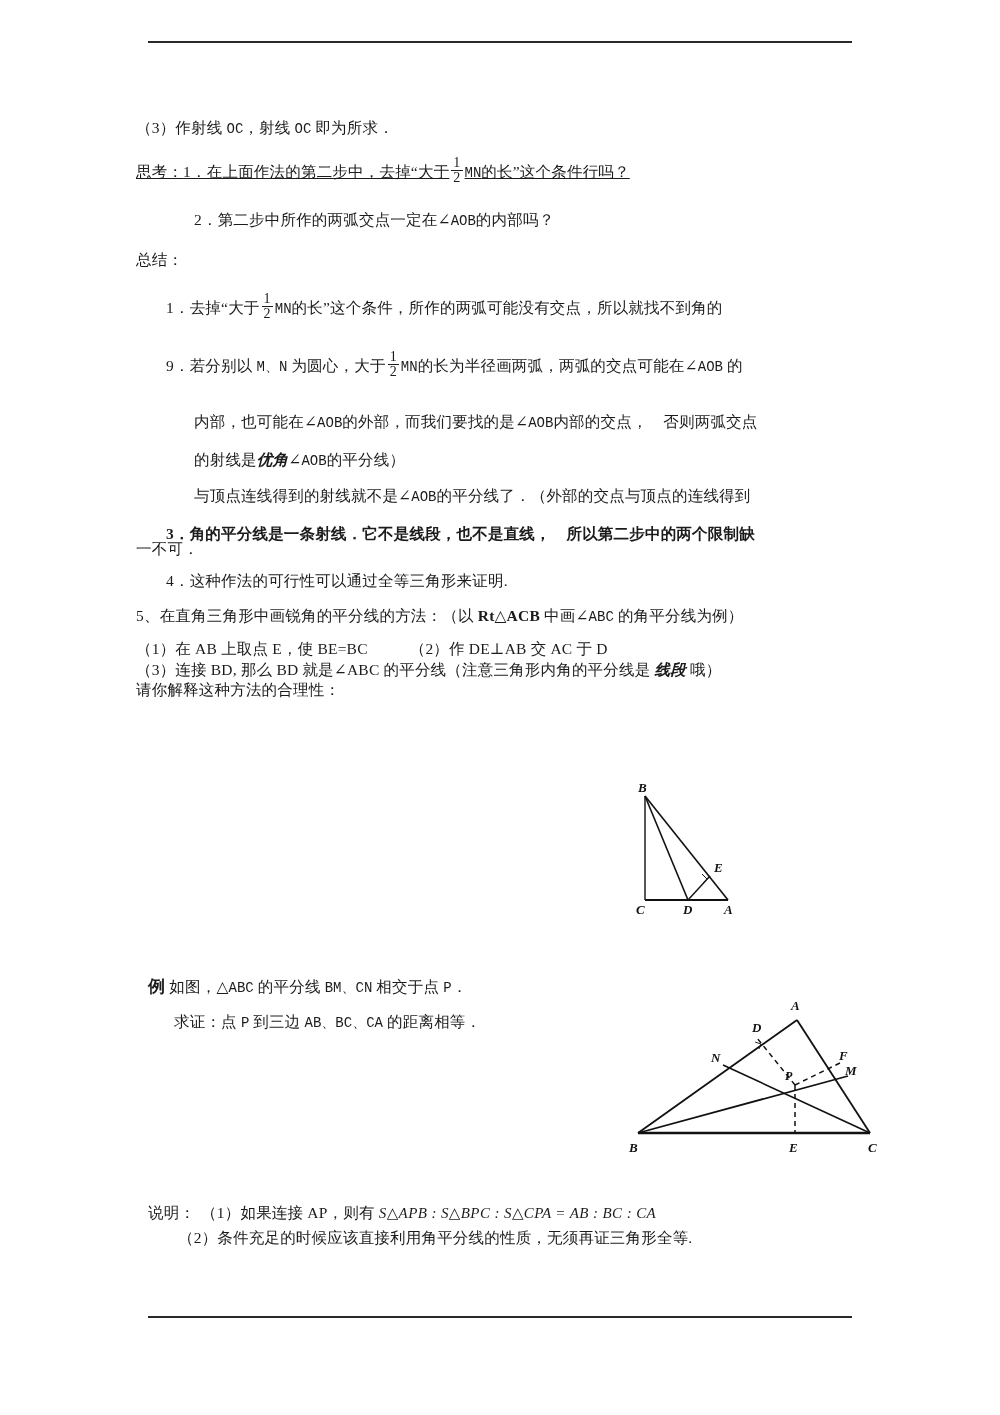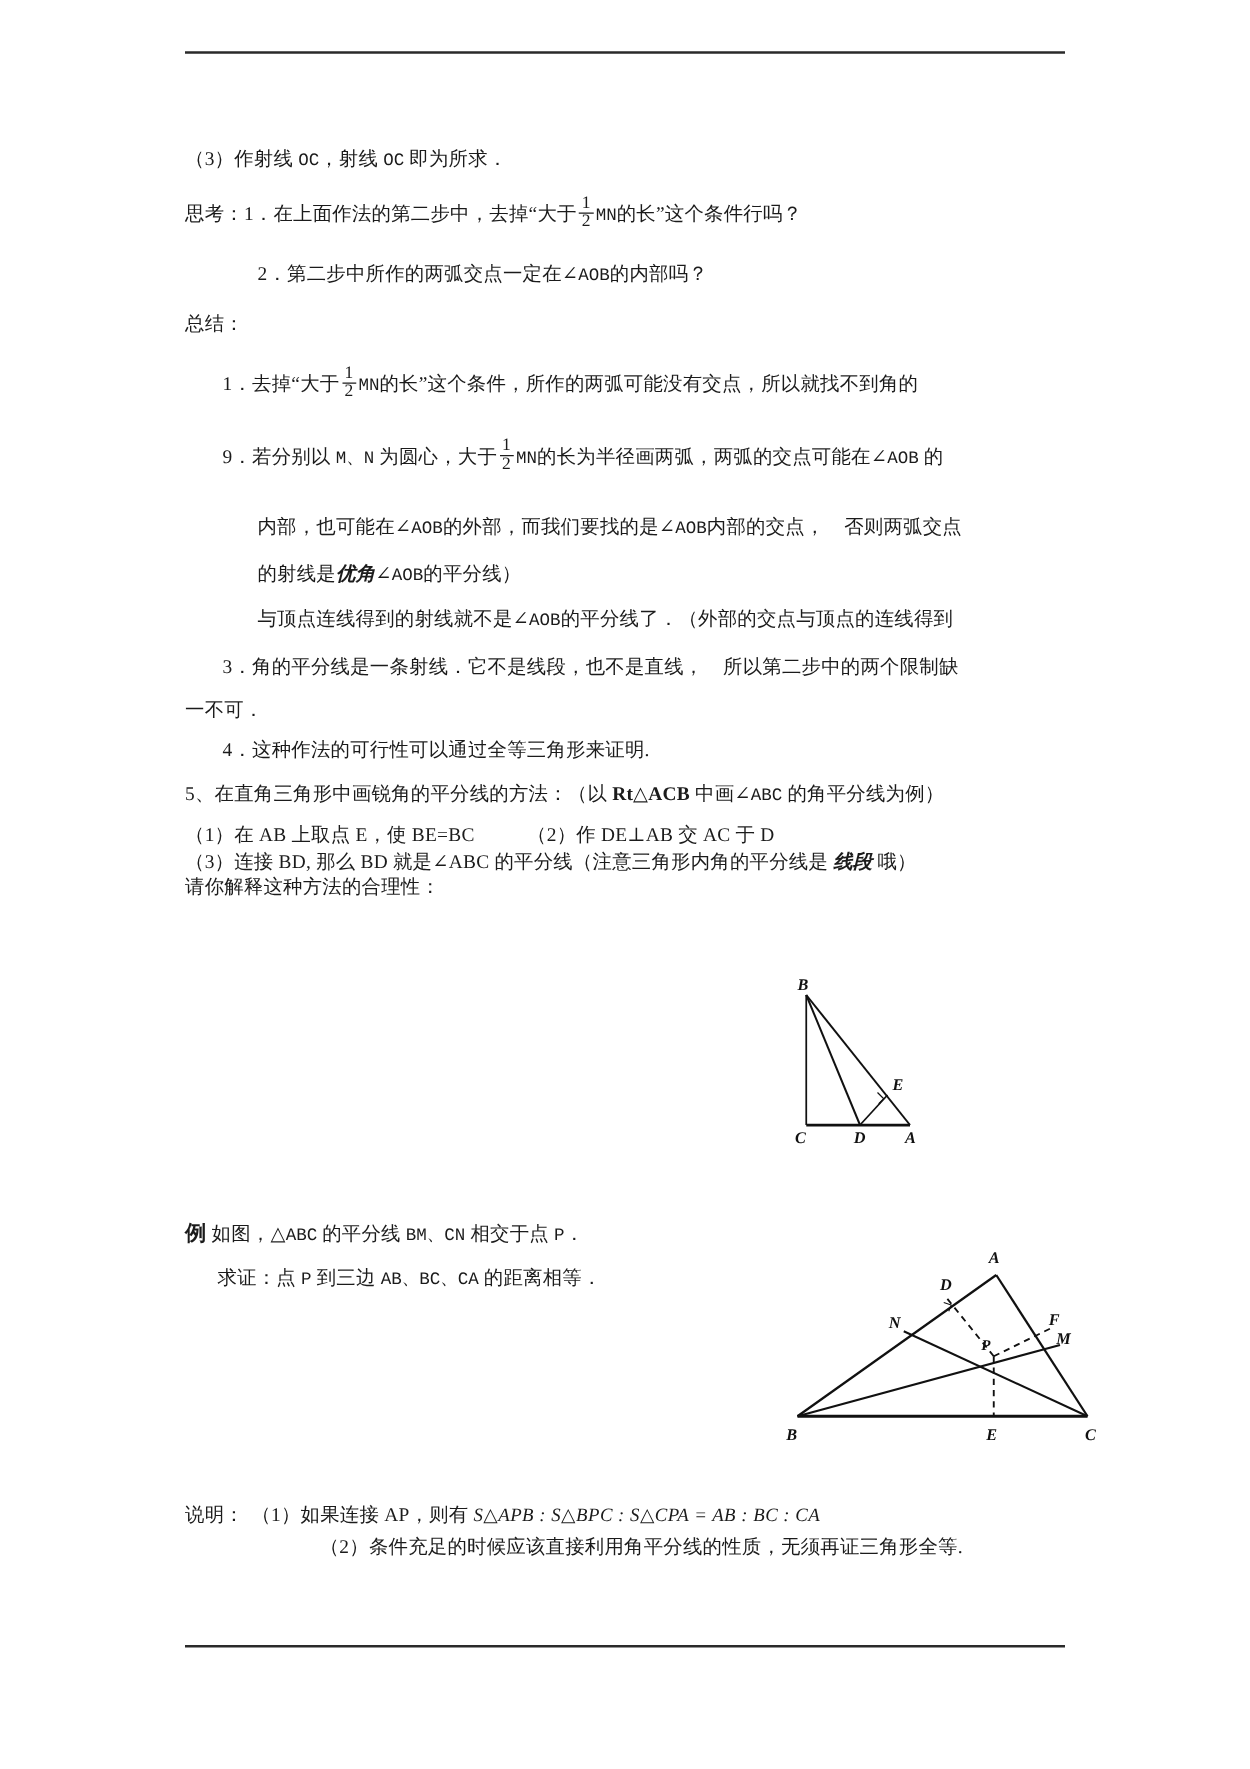--- a/index.html
+++ b/index.html
@@ -24,21 +24,21 @@
     left: 148px;
     width: 704px;
     height: 2px;
     background: #2a2a2a;
   }
   .rule.header { top: 41px; }
   .rule.footer { top: 1316px; }
 
   .body-area {
     position: absolute;
-    left: 148px;
+    left: 136px;
     top: 120px;
     width: 716px;
   }
 
   .line {
     font-size: 15.5px;
     line-height: 1.0;
     color: #1b1b1b;
     white-space: nowrap;
     letter-spacing: 0.2px;
@@ -111,21 +111,21 @@
 
   <div class="rule header"></div>
   <div class="rule footer"></div>
 
   <div class="body-area">
 
     <div class="line para" style="margin-bottom:22px;">
       <span>（3）作射线 </span><span class="lat">OC</span><span>，射线 </span><span class="lat">OC</span><span> 即为所求．</span>
     </div>
 
-    <div class="line tall-row" style="margin-bottom:8px;">
+    <div class="line tall-row" style="margin-bottom:8px;text-decoration:underline;">
       <span>思考：</span><span>1．在上面作法的第二步中，去掉“大于</span><span class="frac"><span class="num">1</span><span class="den">2</span></span><span class="lat">MN</span><span>的长”这个条件行吗？</span>
     </div>
 
     <div class="line indent3" style="margin-bottom:24px;">
       <span>2．第二步中所作的两弧交点一定在∠</span><span class="lat">AOB</span><span>的内部吗？</span>
     </div>
 
     <div class="line" style="margin-bottom:26px;">
       <span>总结：</span>
     </div>
@@ -143,21 +143,21 @@
     </div>
 
     <div class="line indent3" style="margin-bottom:20px;">
       <span>的射线是</span><span class="ital">优角</span><span>∠</span><span class="lat">AOB</span><span>的平分线）</span>
     </div>
 
     <div class="line indent3" style="margin-bottom:22px;">
       <span>与顶点连线得到的射线就不是∠</span><span class="lat">AOB</span><span>的平分线了．（外部的交点与顶点的连线得到</span>
     </div>
 
-    <div class="line indent2" style="margin-bottom:20px;">
+    <div class="line indent2" style="font-weight:bold;">
       <span>3．角的平分线是一条射线．它不是线段，也不是直线，　所以第二步中的两个限制缺</span>
     </div>
     <div class="line" style="margin-bottom:16px;">
       <span>一不可．</span>
     </div>
 
     <div class="line indent2" style="margin-bottom:20px;">
       <span>4．这种作法的可行性可以通过全等三角形来证明.</span>
     </div>
 
@@ -185,21 +185,21 @@
     </div>
     <div class="line" style="padding-left:26px;">
       <span>求证：点 </span><span class="lat">P</span><span> 到三边 </span><span class="lat">AB、BC、CA</span><span> 的距离相等．</span>
     </div>
   </div>
 
   <div style="position:absolute; left:148px; top:1205px; width:700px;">
     <div class="line" style="margin-bottom:9px;">
       <span>说明：</span><span style="display:inline-block;width:6px;"></span><span>（1）如果连接 AP，则有 </span><span class="formula">S△APB : S△BPC : S△CPA = AB : BC : CA</span>
     </div>
-    <div class="line" style="padding-left:30px;text-align:center;">
+    <div class="line" style="padding-left:30px;">
       <span>（2）条件充足的时候应该直接利用角平分线的性质，无须再证三角形全等.</span>
     </div>
   </div>
 
   <div class="fig" id="fig-right-triangle">
     <svg width="180" height="140" viewBox="0 0 180 140">
 
       <line x1="55" y1="14" x2="55" y2="118" stroke="#111" stroke-width="1.4"></line>
       <line x1="55" y1="118" x2="138" y2="118" stroke="#111" stroke-width="2.2"></line>
       <line x1="55" y1="14" x2="138" y2="118" stroke="#111" stroke-width="1.6"></line>

